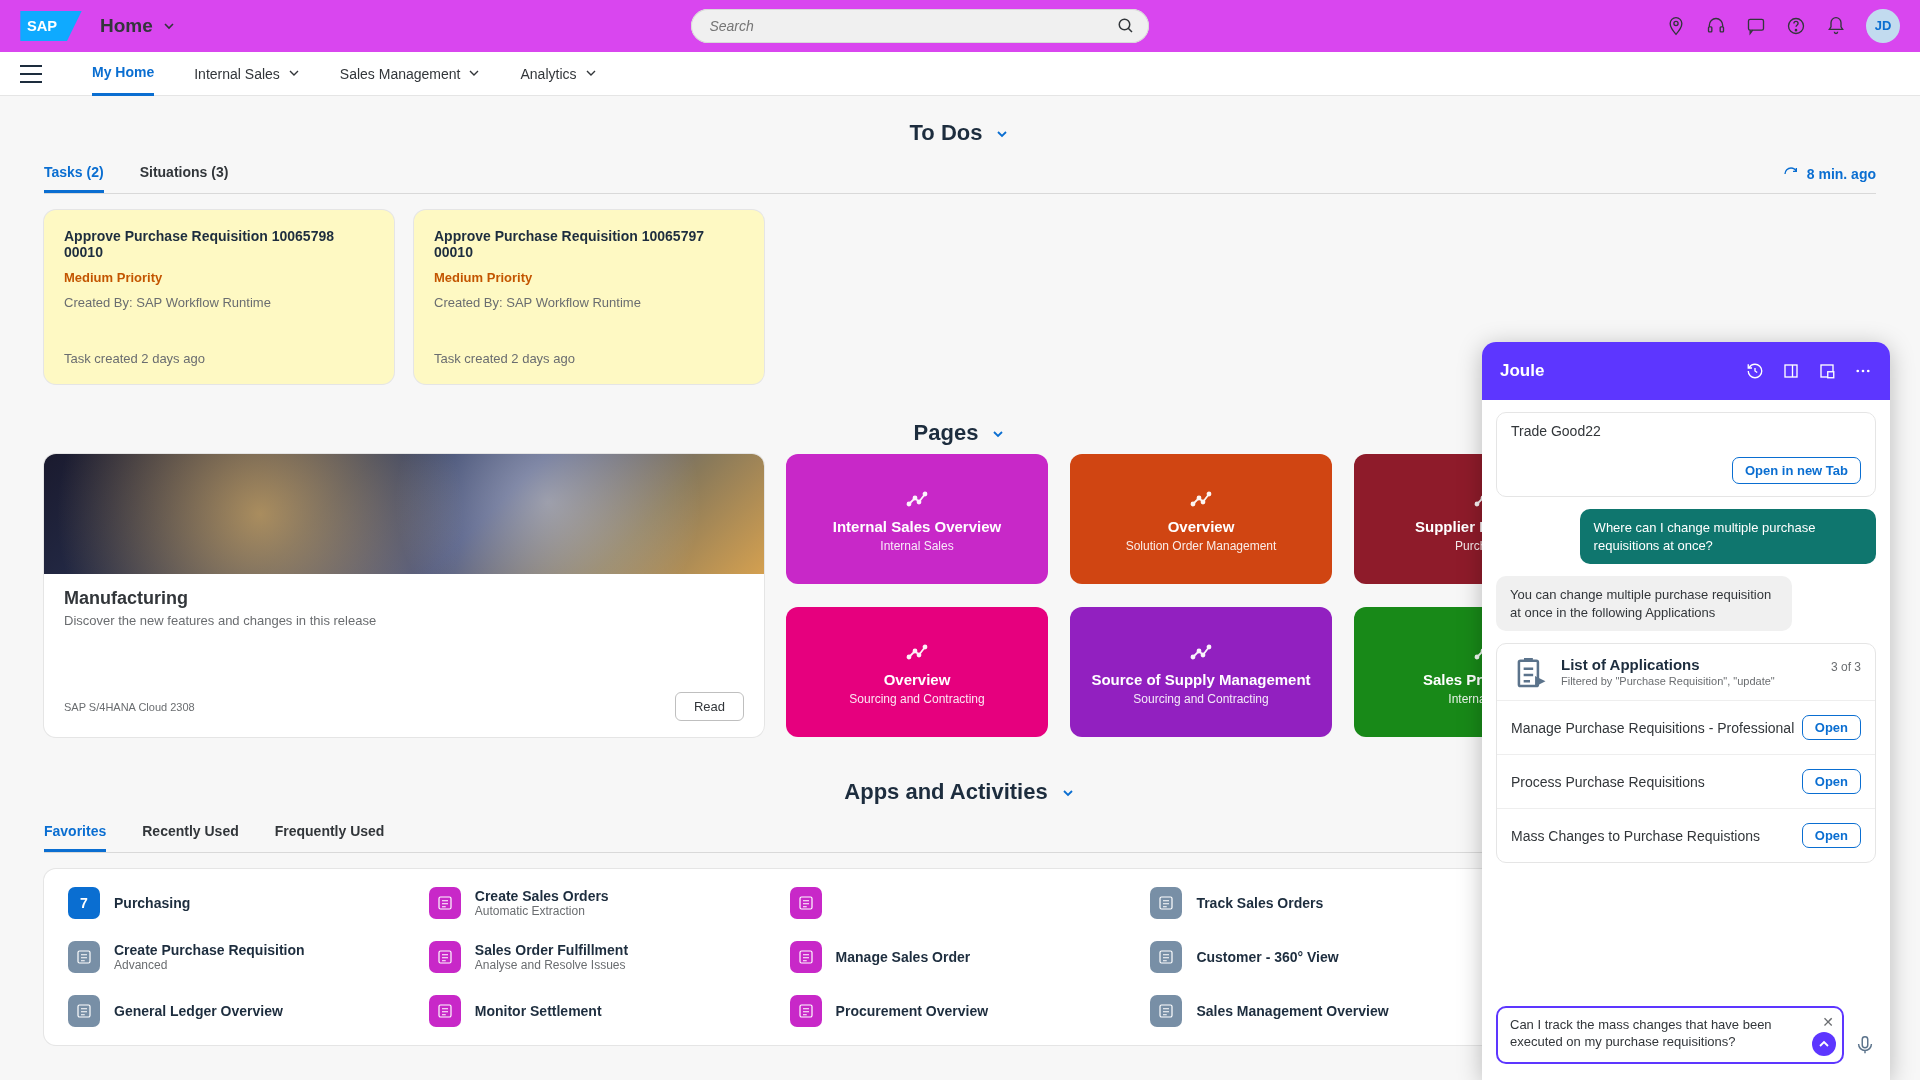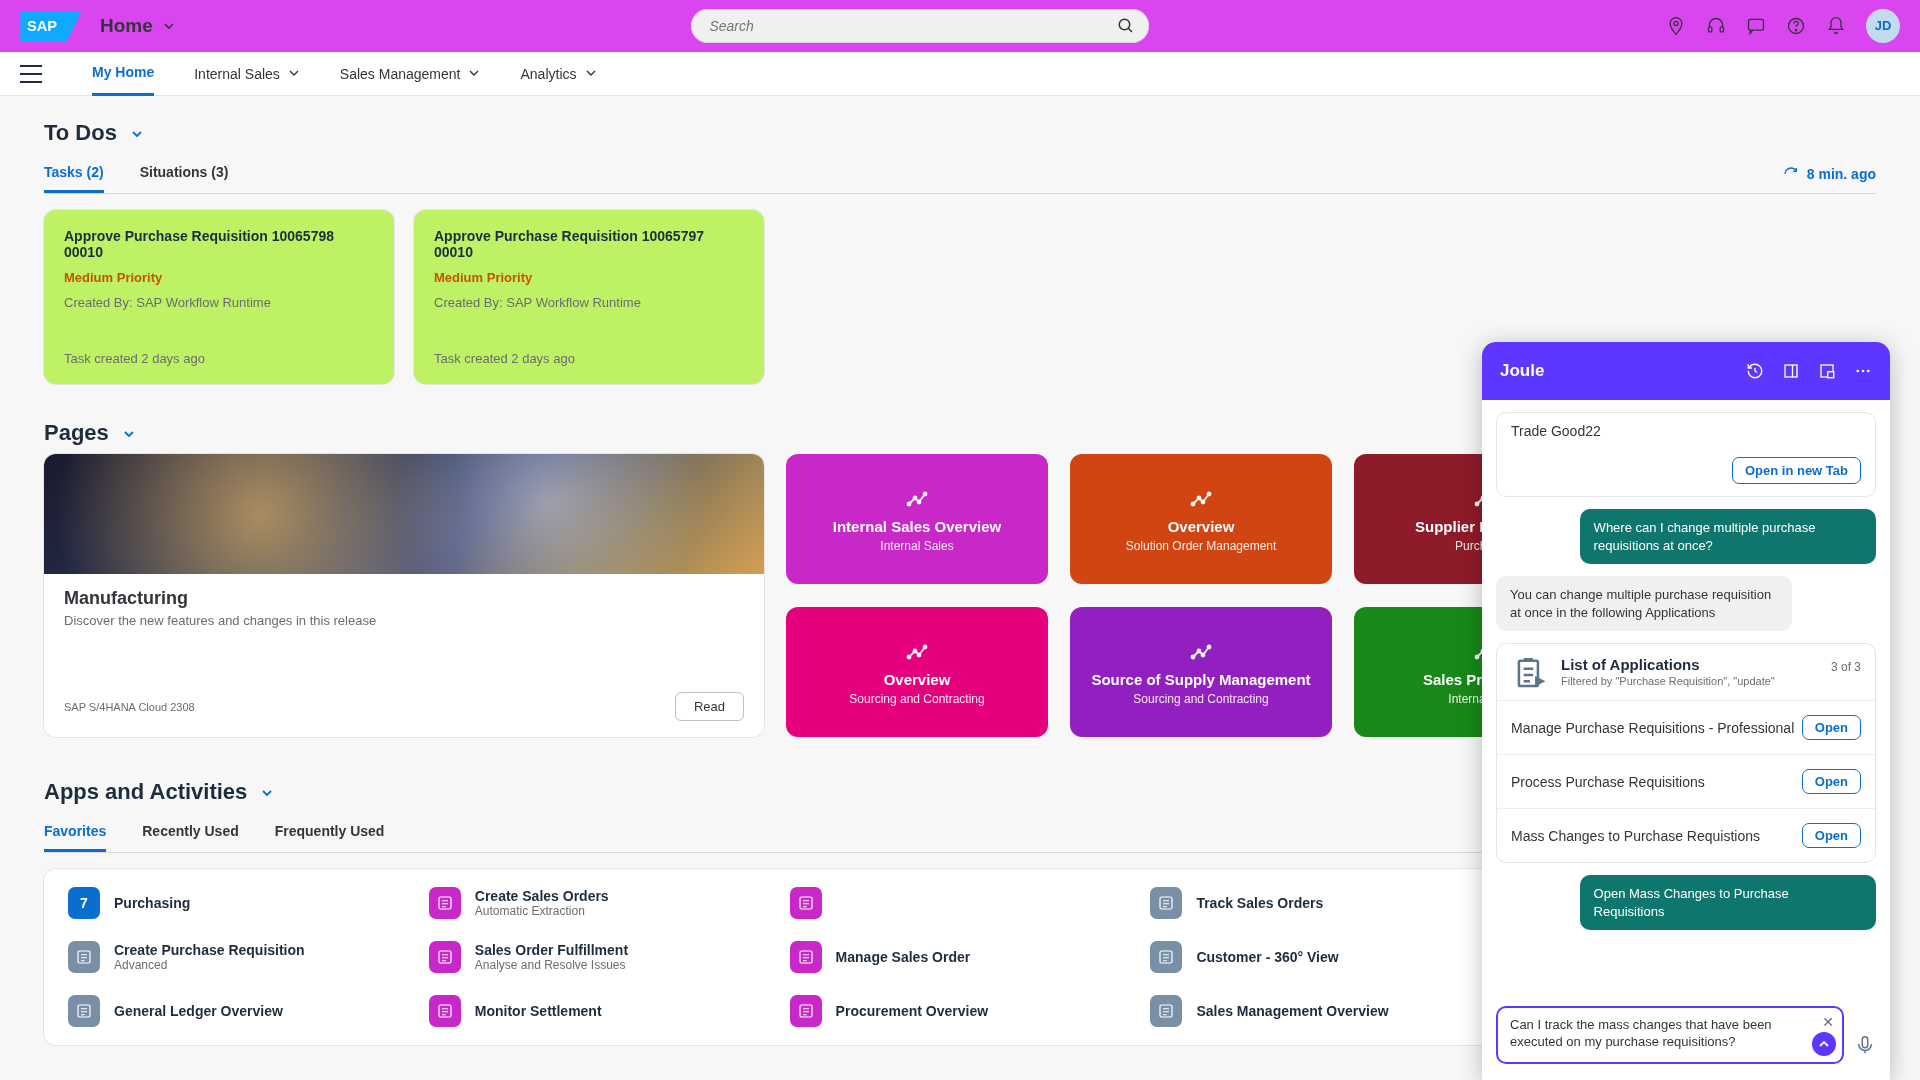--- a/index.html
+++ b/index.html
@@ -21,33 +21,33 @@
 
 
 .nav { display: flex; align-items: center; height: 44px; padding: 0 20px; background: #fff; border-bottom: 1px solid #e5e5e5; gap: 40px; }
 .nav-menu-btn { width: 22px; height: 18px; display: flex; flex-direction: column; justify-content: space-between; cursor: pointer; margin-right: 10px;}
 .nav-menu-btn span { height: 2px; background: #1d2d3e; display: block; }
 .nav-item { font-size: 14px; color: #32363a; cursor: pointer; display: flex; align-items: center; gap: 8px; height: 44px; }
 .nav-item.active { color: #0a6ed1; font-weight: 600; border-bottom: 3px solid #0a6ed1; }
 
 
 .content { padding: 24px 44px; height: calc(1080px - 96px); overflow: hidden; }
-.section-title { display: flex; align-items: center; gap: 14px; font-size: 22px; font-weight: 700; color: #1d2d3e; margin-bottom: 8px;}
+.section-title { display: flex; align-items: center; gap: 14px; font-size: 22px; font-weight: 700; color: #1d2d3e; margin-bottom: 8px; justify-content: center;}
 .chev { color: #0a6ed1; }
 
 
 .todo-tabs-row { display:flex; align-items:center; border-bottom: 1px solid #d9d9d9; margin-bottom: 16px;}
 .tabs { display: flex; gap: 36px; }
 .tab { font-size: 14px; color: #32363a; padding: 10px 0; cursor: pointer; font-weight: 600; }
 .tab.active { color: #0a6ed1; border-bottom: 3px solid #0a6ed1; }
 .refresh { margin-left: auto; display: flex; align-items: center; gap: 8px; color: #0a6ed1; font-size: 14px; font-weight: 600; cursor: pointer; }
 
 
 .tasks { display: flex; gap: 20px; margin-bottom: 36px; }
-.task-card { width: 350px; background: #bef264; border-radius: 12px; padding: 18px 20px; box-shadow: 0 0 0 1px #e5e5e5; }
+.task-card { width: 350px; background: #fef9c3; border-radius: 12px; padding: 18px 20px; box-shadow: 0 0 0 1px #e5e5e5; }
 .task-title { font-size: 14px; font-weight: 700; color: #1d2d3e; margin-bottom: 10px; }
 .task-priority { font-size: 13px; color: #c35500; font-weight: 600; margin-bottom: 10px; }
 .task-by { font-size: 13px; color: #6a6d70; margin-bottom: 41px; }
 .task-time { font-size: 13px; color: #6a6d70; }
 
 
 .pages-grid { display: flex; gap: 22px; margin-bottom: 42px; }
 .feature-card { width: 720px; background: #fff; border-radius: 12px; overflow: hidden; box-shadow: 0 0 0 1px #e5e5e5; display: flex; flex-direction: column; }
 .feature-img { height: 120px; background: linear-gradient(135deg, #1a1a2e 0%, #2d3a5f 40%, #4a5580 60%, #8a7a5a 80%, #d4a050 100%); position: relative; overflow:hidden;}
 .feature-img::after { content:""; position:absolute; inset:0; background: radial-gradient(circle at 30% 50%, rgba(255,200,100,0.6) 0%, transparent 40%), radial-gradient(circle at 70% 40%, rgba(255,255,255,0.4) 0%, transparent 30%);}
@@ -589,21 +589,20 @@
           <div class="j-list-item">
             <div class="lbl">Process Purchase Requisitions</div>
             <button class="j-open-btn">Open</button>
           </div>
           <div class="j-list-item">
             <div class="lbl">Mass Changes to Purchase Requistions</div>
             <button class="j-open-btn">Open</button>
           </div>
         </div>
     </div>
-    <div class="j-user-msg">Open Mass Changes to Purchase Requisitions</div>
   </div>
   <div class="joule-footer">
     <div class="joule-input-wrap">
       <textarea class="joule-input" rows="2" style="">Can I track the mass changes that have been executed on my purchase requisitions?</textarea>
       <span class="joule-close-x">✕</span>
       <span class="joule-send">
           <svg width="12" height="12" viewBox="0 0 12 12">
             <path d="M2 8l4-4 4 4" stroke="#fff" stroke-width="1.8" fill="none"></path>
           </svg>
         </span>

